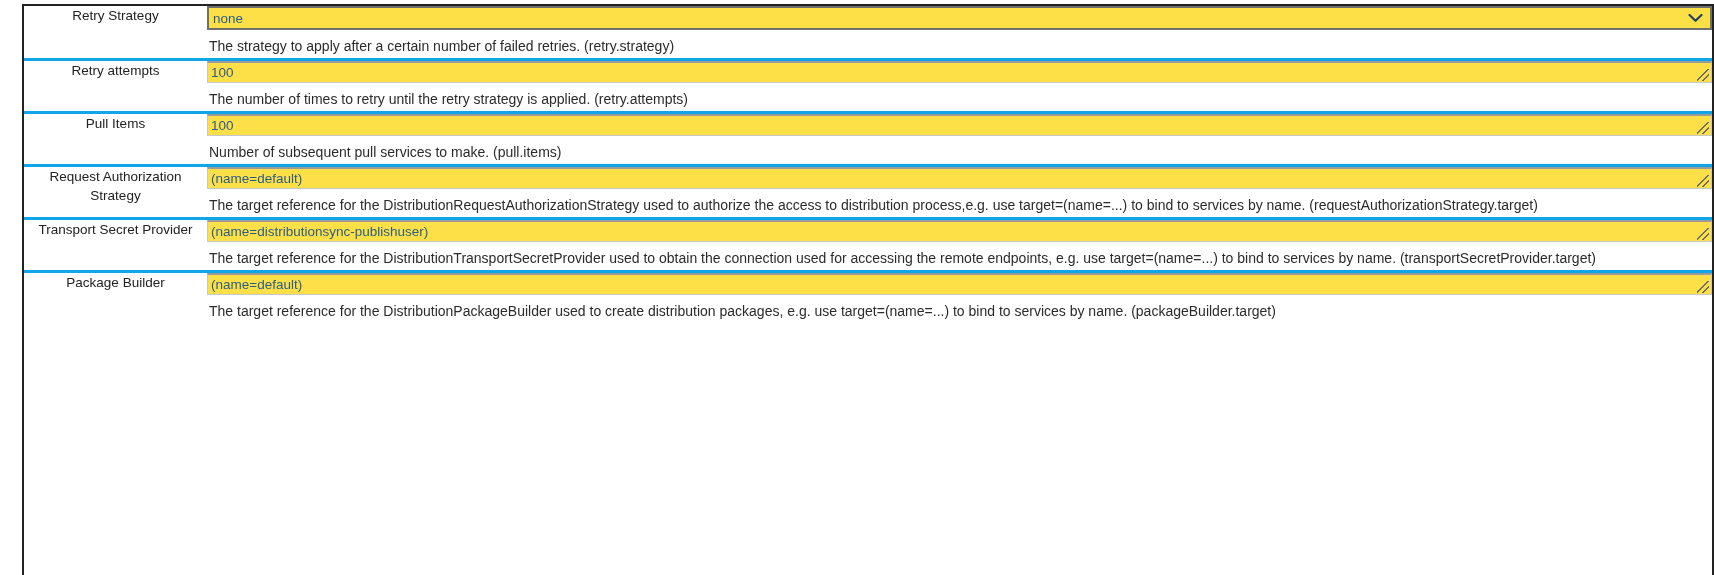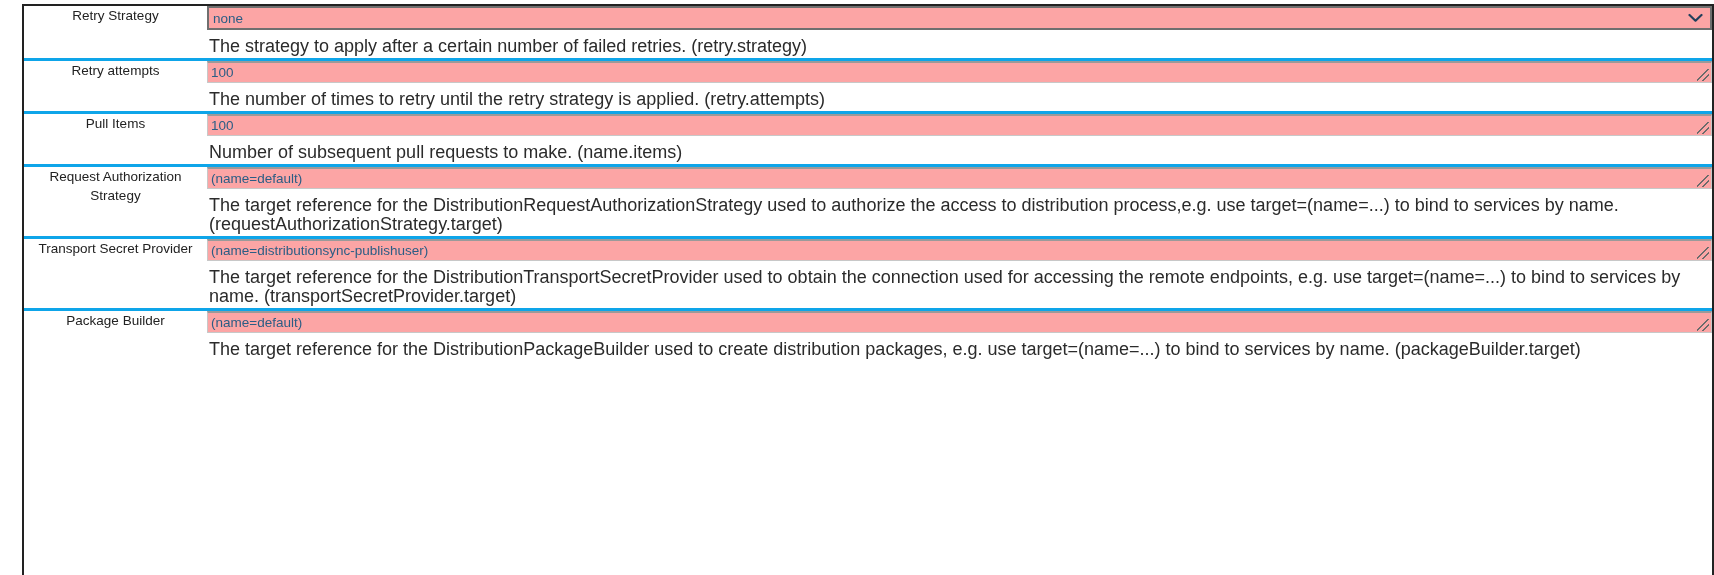--- a/index.html
+++ b/index.html
@@ -75,21 +75,21 @@
   }
 
   
   .field-input {
     display: block;
     width: 100%;
     box-sizing: border-box;
     height: 22px;
     line-height: 18px;
     padding: 1px 4px 1px 3px;
-    background: #fca5a5;
+    background: #fde047;
     border: 1px solid #c8c8c8;
     border-top: 2px solid #9a9a9a;
     font-family: "Liberation Sans", sans-serif;
     font-size: 13.5px;
     color: #2e5f86;
     position: relative;
     white-space: nowrap;
     overflow: hidden;
   }
   .field-input .val {
@@ -125,21 +125,21 @@
     transform: translateY(-50%);
     width: 15px;
     height: 9px;
     pointer-events: none;
   }
   .chevron svg { display: block; }
 
   .desc {
     margin: 7px 0 2px 2px;
     color: #2b2b2b;
-    font-size: 18px;
+    font-size: 14px;
     line-height: 19px;
     word-wrap: break-word;
   }
 </style>
 </head>
 <body>
 
 <div class="screen">
   <div class="form-frame">
     <table class="config-table">
@@ -169,21 +169,21 @@
             <div class="desc">The number of times to retry until the retry strategy is applied. (retry.attempts)</div>
           </td>
         </tr>
 
         <tr class="config-row">
           <td class="label-cell">Pull Items</td>
           <td class="field-cell">
             <div class="field-input textarea">
               <span class="val">100</span>
             </div>
-            <div class="desc">Number of subsequent pull requests to make. (name.items)</div>
+            <div class="desc">Number of subsequent pull services to make. (pull.items)</div>
           </td>
         </tr>
 
 
         <tr class="config-row">
           <td class="label-cell">Request Authorization Strategy</td>
           <td class="field-cell">
             <div class="field-input textarea">
               <span class="val">(name=default)</span>
             </div>

